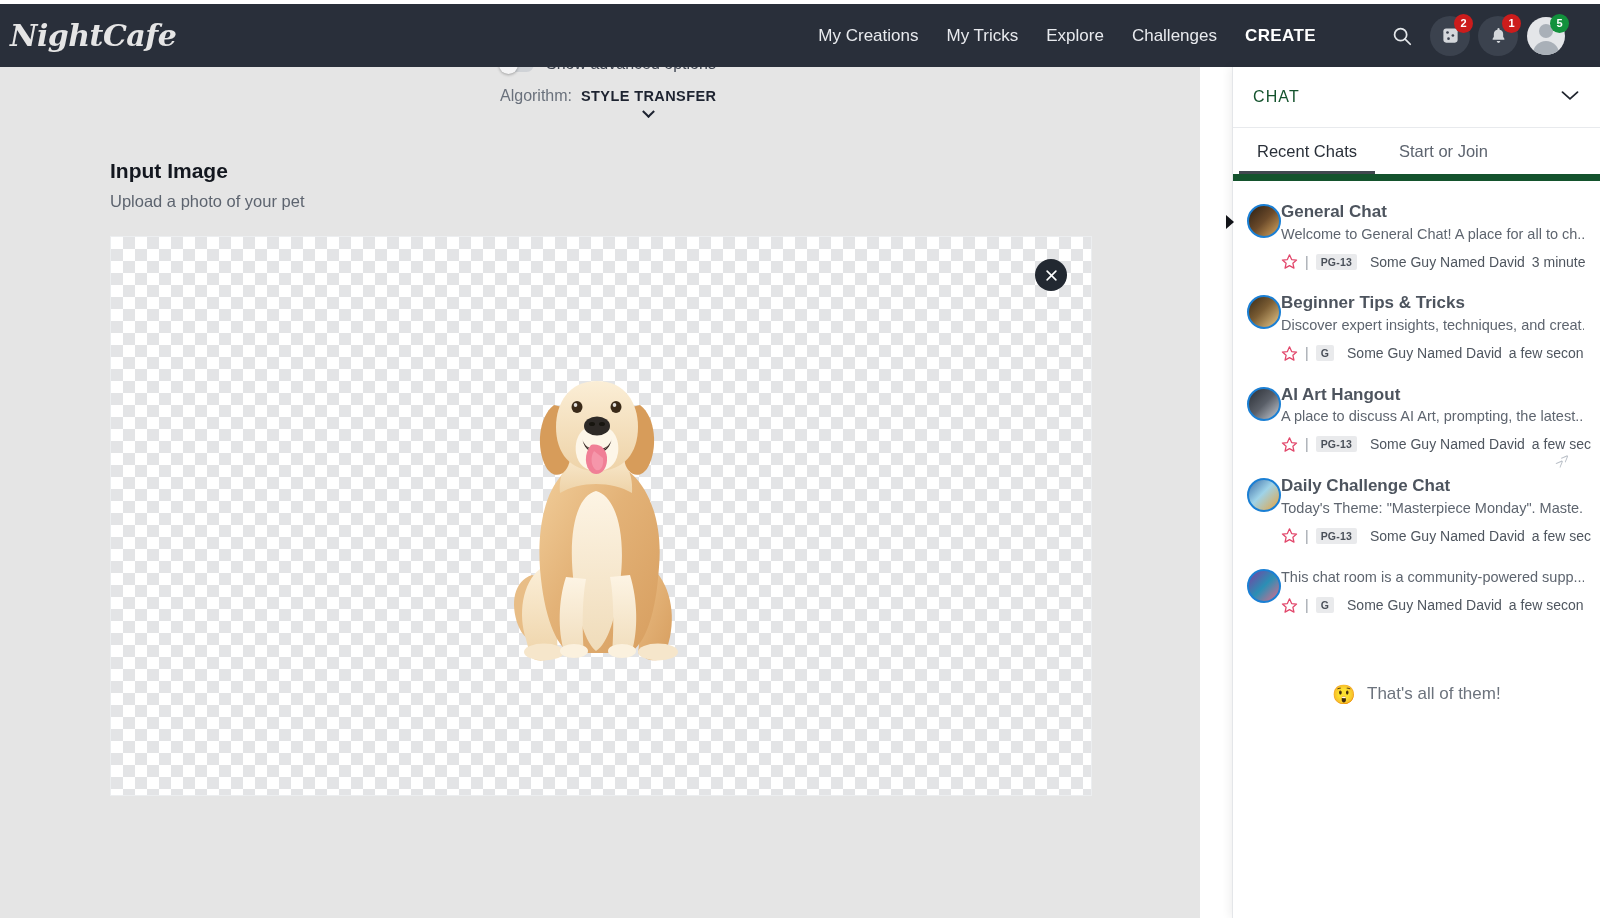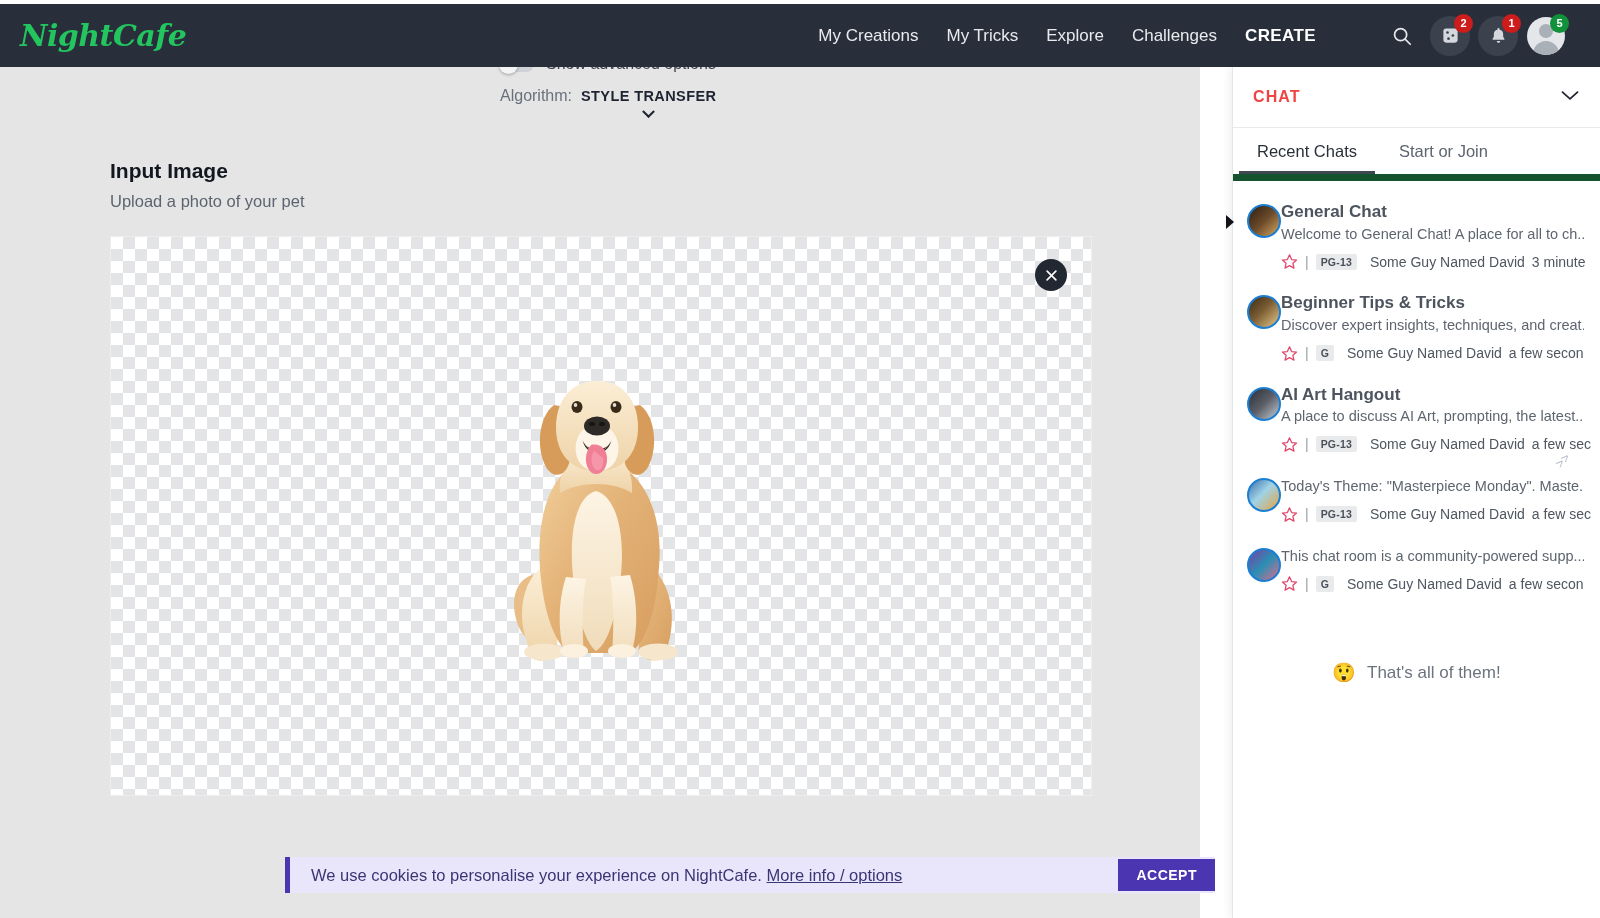--- a/index.html
+++ b/index.html
@@ -10,21 +10,21 @@
     overflow: hidden;
   }
   #app { position: relative; width: 1600px; height: 918px; background: #fff; }
 
   
   #topnav {
     position: absolute; top: 4px; left: 0; width: 1600px; height: 63px;
     background: #292f3a; display: flex; align-items: center; z-index: 40;
   }
   #logo {
-    margin-left: 20px; color: #22c55e; font-size: 30px;
+    margin-left: 10px; color: #e5e5e5; font-size: 30px;
     font-family: "DejaVu Serif", serif; font-style: italic; font-weight: 700;
     letter-spacing: -0.5px; cursor: pointer; white-space: nowrap;
   }
   #navlinks { margin-left: auto; display: flex; align-items: center; gap: 28px; }
   .navlink {
     color: #e8eaee; font-size: 17px; cursor: pointer; white-space: nowrap;
   }
   #create-btn {
     color: #fff; font-size: 17px; font-weight: 700; letter-spacing: .4px;
     cursor: pointer; white-space: nowrap;
@@ -115,21 +115,21 @@
   }
   #chat-collapse {
     position: absolute; left: -7px; top: 148px; width: 0; height: 0;
     border-top: 7px solid transparent; border-bottom: 7px solid transparent;
     border-left: 8px solid #111318; cursor: pointer;
   }
   #chat-header {
     height: 61px; display: flex; align-items: center; justify-content: space-between;
     padding: 0 20px; border-bottom: 1px solid #e8eaed; cursor: pointer; flex: none;
   }
-  #chat-title { font-size: 16px; color: #ef4444; letter-spacing: 1.1px; font-weight: bold; }
+  #chat-title { font-size: 16px; color: #14532d; letter-spacing: 1.1px; }
   #chat-tabs { height: 53px; display: flex; border-bottom: 7px solid #14532d; flex: none; }
   .chat-tab {
     display: flex; align-items: center; font-size: 16.5px; color: #5d646f;
     padding: 0 18px; margin-left: 6px; position: relative; cursor: pointer;
   }
   .chat-tab.active { color: #2a3039; }
   .chat-tab.active::after {
     content: ""; position: absolute; left: 0; right: 0; bottom: 0; height: 3px; background: #41474f;
   }
   #chat-list { flex: 1; overflow: hidden; padding-top: 9px; position: relative; }
@@ -300,27 +300,20 @@
           <path d="M87 78 C92 92 110 92 115 78 C112 94 90 94 87 78 Z" fill="#2a1a17"></path>
 
           <path d="M95 82 C88 90 88 104 96 110 C104 114 112 106 111 94 C110 86 104 80 95 82 Z" fill="#f07f96"></path>
           <path d="M98 88 C94 94 95 104 100 107 C105 109 108 102 107 95 Z" fill="#f6a0b2" opacity=".7"></path>
         </svg>
       </div>
     </div>
 
   </div>
 
-  <div id="cookie">
-    <div id="cookie-text">
-      <span>We use cookies to personalise your experience on NightCafe.</span>
-      <span id="cookie-link">More info / options</span>
-    </div>
-    <div id="cookie-accept">ACCEPT</div>
-  </div>
 
   <div id="chat">
     <div id="chat-collapse"></div>
 
     <div id="chat-header">
       <div id="chat-title">CHAT</div>
       <span>
         <svg width="20" height="13" viewBox="0 0 24 14" fill="none" stroke="#1f242d" stroke-width="2.2" stroke-linecap="round">
           <polyline points="3,3 12,11 21,3"></polyline>
         </svg>
@@ -381,20 +374,21 @@
             <span class="rating">PG-13</span>
             <span class="chat-user">Some Guy Named David</span>
             <span class="chat-time">a few sec</span>
           </div>
         </div>
       </div>
 
       <div class="chat-item">
         <div class="chat-av" style="background:linear-gradient(135deg,#3e6fa8 0%,#9fd3e8 45%,#e7a23c 100%);"></div>
         <div class="chat-body">
+          <div class="chat-name">Daily Challenge Chat</div>
           <div class="chat-desc">Today's Theme: "Masterpiece Monday". Maste...</div>
           <div class="chat-meta">
             <svg class="star" viewBox="0 0 24 24" fill="none" stroke="#e2486c" stroke-width="1.8" stroke-linejoin="round">
               <polygon points="12,2.6 15,9.2 22,9.9 16.8,14.6 18.3,21.4 12,17.8 5.7,21.4 7.2,14.6 2,9.9 9,9.2"></polygon>
             </svg>
             <span class="pipe">|</span>
             <span class="rating">PG-13</span>
             <span class="chat-user">Some Guy Named David</span>
             <span class="chat-time">a few sec</span>
           </div>

